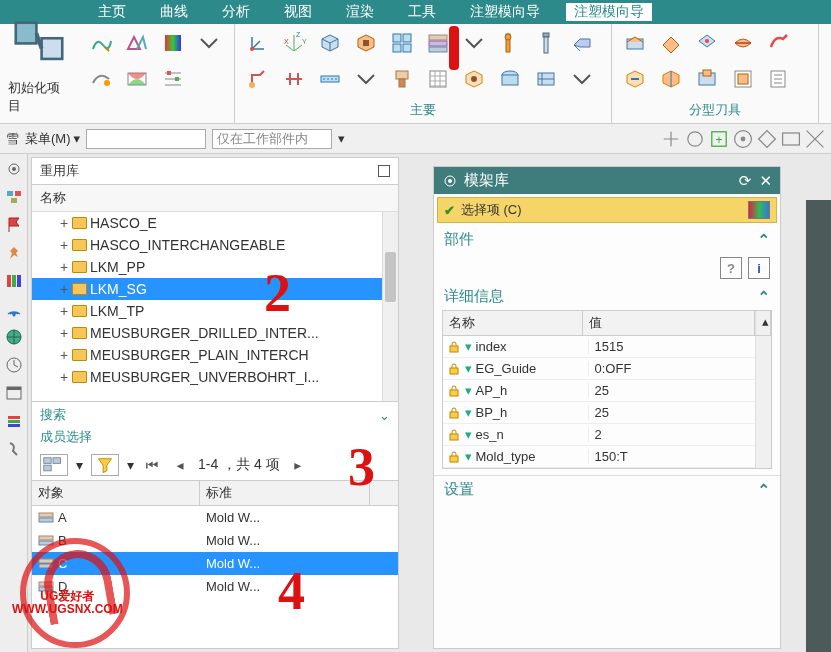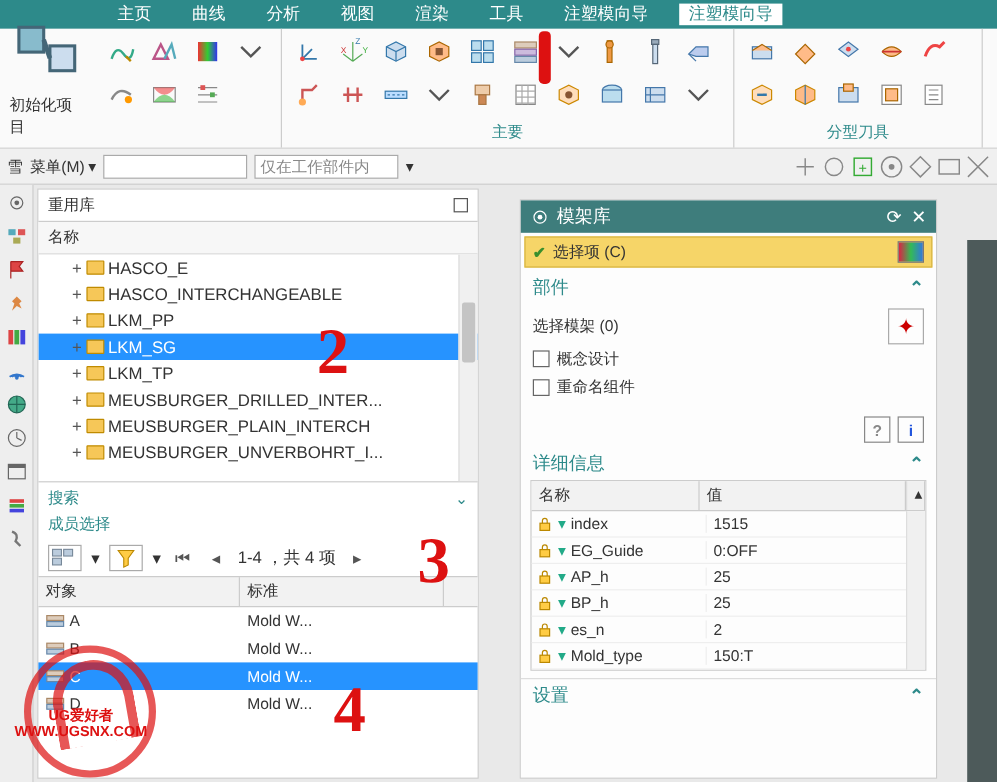--- a/index.html
+++ b/index.html
@@ -644,34 +644,20 @@
       </div>
     </div>
     <div class="sel-strip">
       <span class="ok">✔</span>
       <span>选择项 (C)</span>
       <span class="book-ico"></span>
     </div>
     <div class="section-hdr">
       <span>部件</span>
       <span class="collapse">⌃</span>
-    </div>
-    <div class="section-body">
-      <div class="row-select">
-        <span>选择模架 (0)</span>
-        <span class="target-btn">✦</span>
-      </div>
-      <div class="chk-row">
-        <span class="box"></span>
-        <span>概念设计</span>
-      </div>
-      <div class="chk-row">
-        <span class="box"></span>
-        <span>重命名组件</span>
-      </div>
     </div>
     <div class="help-icons">
       <span class="hi" style="color:#888">?</span>
       <span class="hi" style="color:#25d">i</span>
     </div>
     <div class="section-hdr">
       <span>详细信息</span>
       <span class="collapse">⌃</span>
     </div>
     <div class="detail-tbl">

